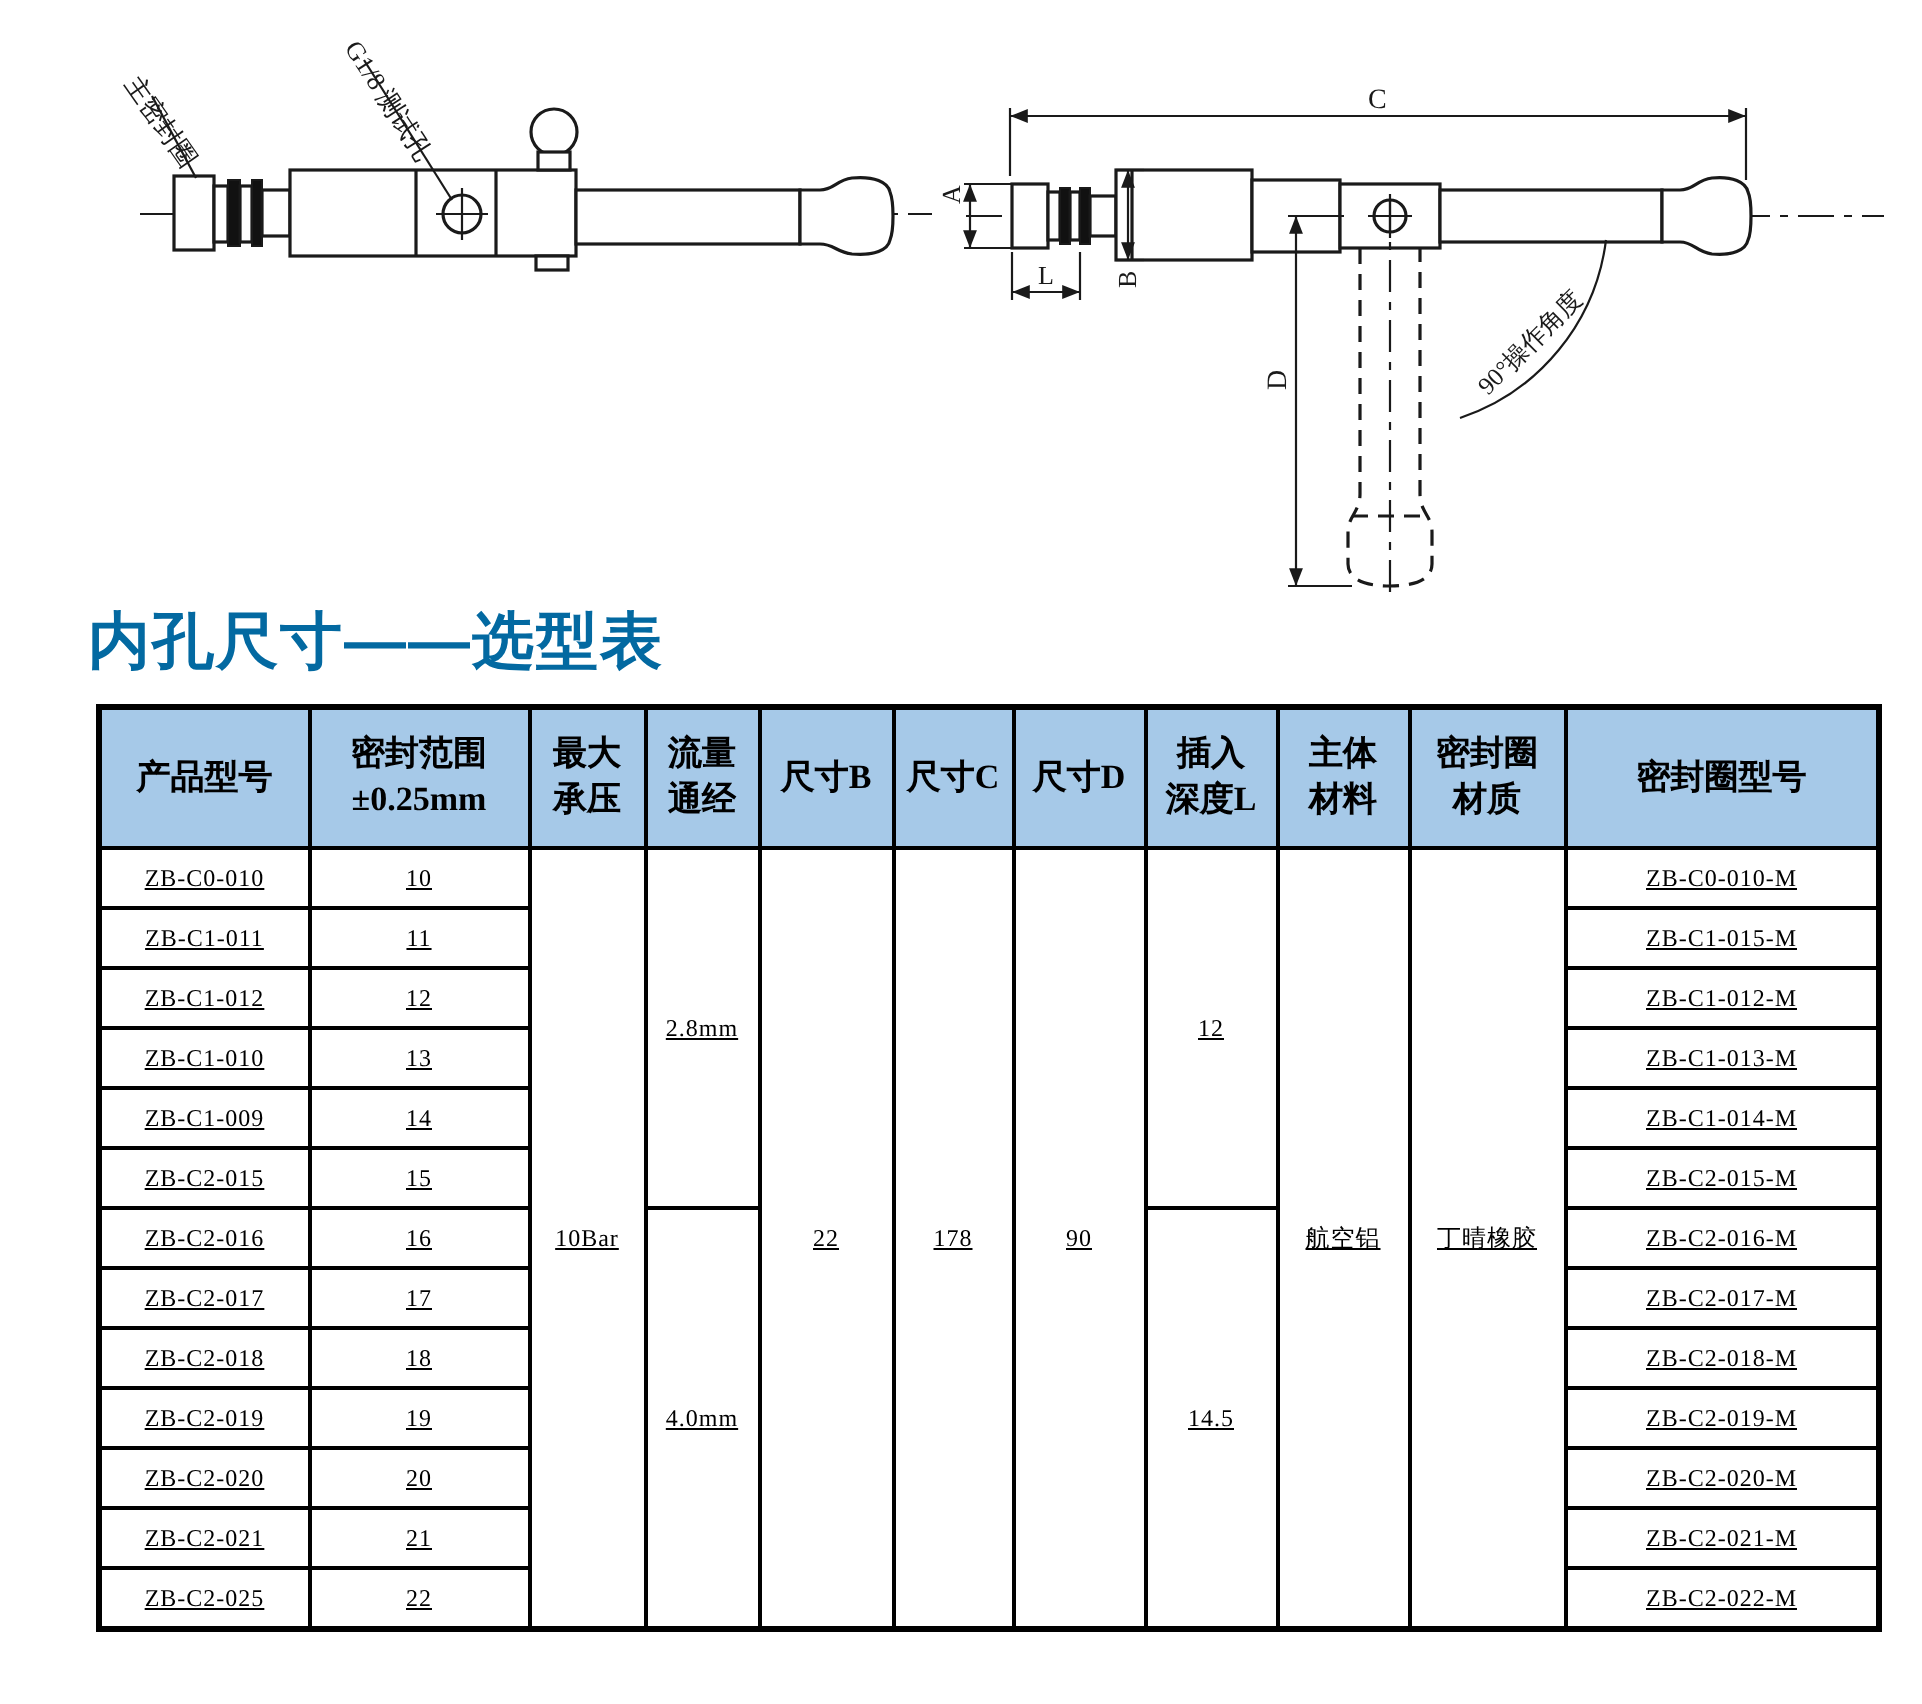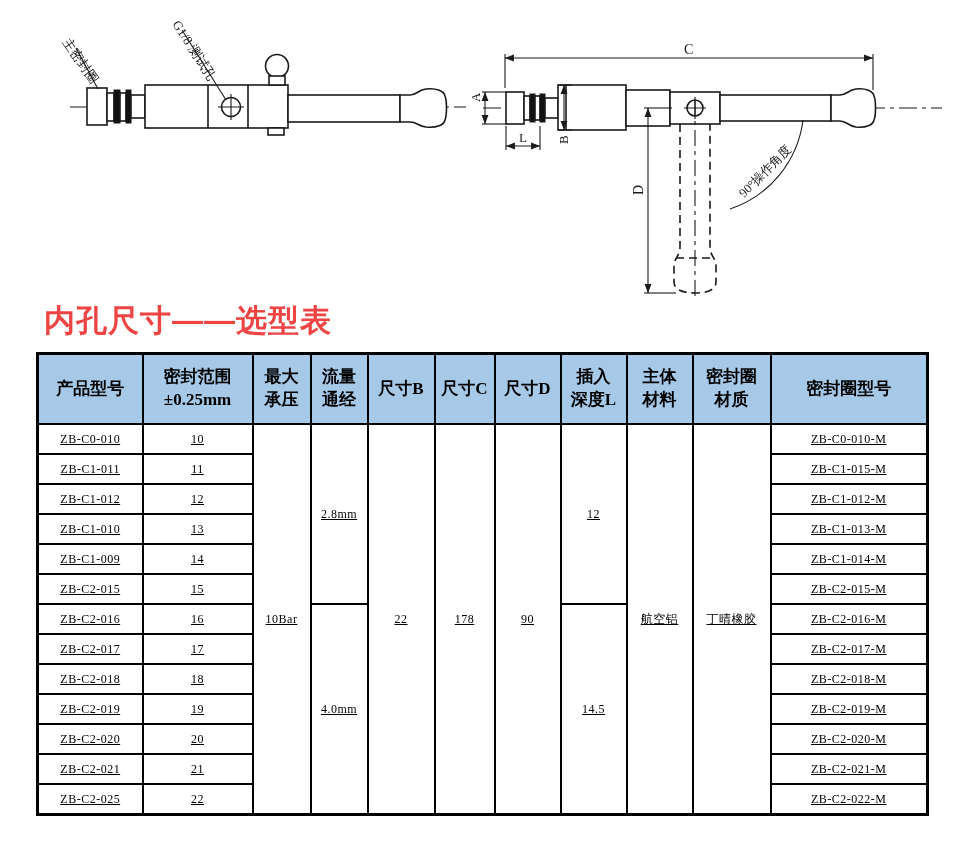--- a/index.html
+++ b/index.html
@@ -11,24 +11,24 @@
   .drawing{position:absolute;}
   .drawing svg{display:block;}
   .dwg-stroke{stroke:#1a1a1a;fill:#ffffff;stroke-width:1.6;}
   .dwg-line{stroke:#1a1a1a;fill:none;stroke-width:1.6;}
   .dwg-thin{stroke:#1a1a1a;fill:none;stroke-width:1.1;}
   .dwg-dark{fill:#111;stroke:#1a1a1a;stroke-width:1;}
   .dwg-text{font-family:"Liberation Serif","DejaVu Serif",serif;fill:#1a1a1a;}
   .page-title{
     position:absolute;left:44px;top:300px;
     font-family:"Liberation Sans","DejaVu Sans",sans-serif;
-    font-weight:700;font-size:31px;letter-spacing:1px;color:#ef4444;
+    font-weight:700;font-size:31px;letter-spacing:1px;color:#0369a1;
   }
   table.spec{
-    position:absolute;left:36px;top:352px;width:890px;
+    position:absolute;left:48px;top:352px;width:890px;
     border-collapse:collapse;table-layout:fixed;
     font-family:"Liberation Serif","DejaVu Serif",serif;
   }
   table.spec th,table.spec td{
     border:2px solid #000;text-align:center;vertical-align:middle;
     padding:0 2px;overflow:hidden;white-space:nowrap;
   }
   table.spec{border:3px solid #000;}
   table.spec th{
     background:#A6C9E8;font-weight:700;font-size:17px;height:68px;

